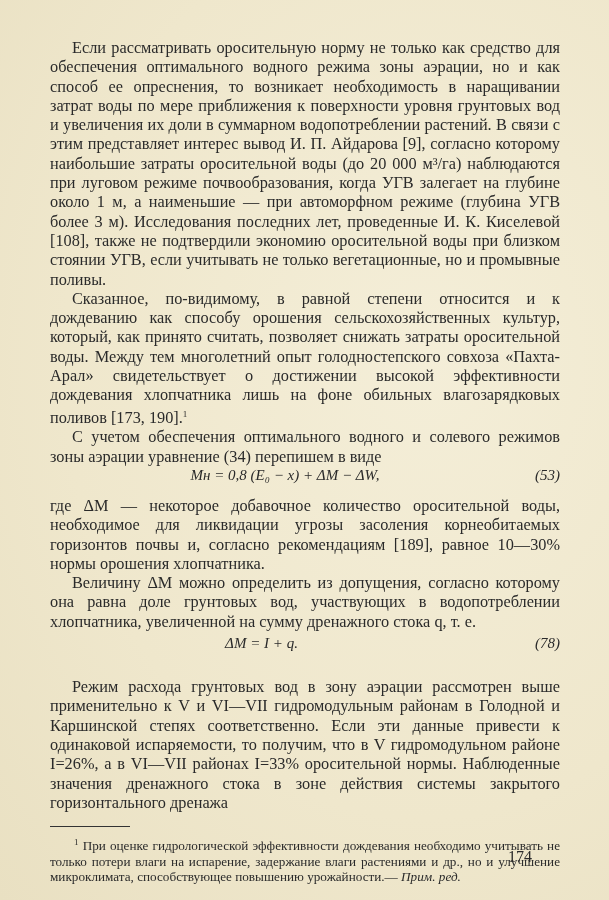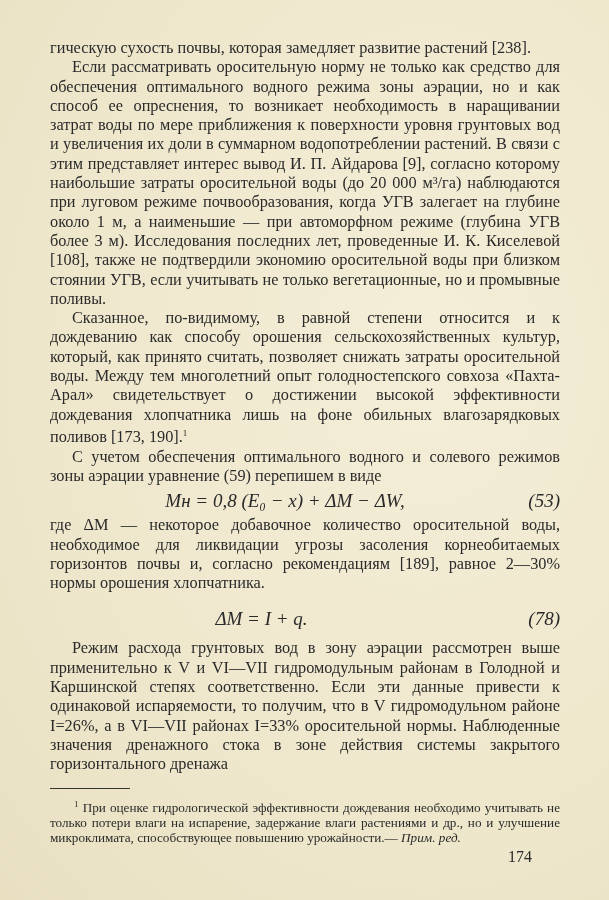--- a/index.html
+++ b/index.html
@@ -13,49 +13,49 @@
   }
   .page {
     position: absolute; left: 50px; top: 38px; width: 510px;
   }
   p {
     margin: 0; font-size: 16.3px; line-height: 19.3px; text-align: justify;
     hyphens: manual;
   }
   p.indent { text-indent: 22px; }
   .formula {
-    display: flex; justify-content: space-between; align-items: flex-end;
-    height: 26px; font-size: 19px; margin: 1px 0 3px 0;
+    display: flex; justify-content: space-between; align-items: flex-start;
+    height: 26px; font-size: 15px; margin: 1px 0 3px 0;
   }
   .formula .expr { flex: 1; text-align: center; font-style: italic; }
   .formula .num { width: 40px; text-align: right; font-style: italic; }
   .formula.f54 { height: 34px; margin: 4px 0 8px 0; gap: 47px; }
   .rule { width: 80px; border-top: 1px solid #333; margin: 14px 0 8px 0; }
   .footnote p { font-size: 13.2px; line-height: 15px; }
   .footnote p.indent { text-indent: 24px; }
   sup { font-size: 9px; }
   .pagenum {
     position: absolute; left: 508px; top: 848px; font-size: 16px;
     font-family: "Liberation Serif", serif;
   }
   i { font-style: italic; }
 </style>
 </head>
 <body>
 
 <div class="page">
-  <p>гическую сухость почвы, которая замедляет развитие растений [238].</p>
   <p class="indent">Если рассматривать оросительную норму не только как средство для обеспечения оптимального водного режима зоны аэрации, но и как способ ее опреснения, то возникает необходимость в наращивании затрат воды по мере приближения к поверхности уровня грунтовых вод и увеличения их доли в суммарном водопотреблении растений. В связи с этим представляет интерес вывод И. П. Айдарова [9], согласно которому наибольшие затраты оросительной воды (до 20 000 м³/га) наблюдаются при луговом режиме почвообразования, когда УГВ залегает на глубине около 1 м, а наименьшие — при автоморфном режиме (глубина УГВ более 3 м). Исследования последних лет, проведенные И. К. Киселевой [108], также не подтвердили экономию оросительной воды при близком стоянии УГВ, если учитывать не только вегетационные, но и промывные поливы.</p>
   <p class="indent"><span>Сказанное, по-видимому, в равной степени относится и к дождеванию как способу орошения сельскохозяйственных культур, который, как принято считать, позволяет снижать затраты оросительной воды. Между тем многолетний опыт голодностепского совхоза «Пахта-Арал» свидетельствует о достижении высокой эффективности дождевания хлопчатника лишь на фоне обильных влагозарядковых поливов [173, 190].</span><sup>1</sup></p>
-  <p class="indent">С учетом обеспечения оптимального водного и солевого режимов зоны аэрации уравнение (59) перепишем в виде</p>
+  <p class="indent">С учетом обеспечения оптимального водного и солевого режимов зоны аэрации уравнение (34) перепишем в виде</p>
   <div class="formula">
     <span class="expr">Mн = 0,8 (E₀ − x) + ΔM − ΔW,</span>
     <span class="num">(53)</span>
   </div>
-  <p>где ΔM — некоторое добавочное количество оросительной воды, необходимое для ликвидации угрозы засоления корнеобитаемых горизонтов почвы и, согласно рекомендациям [189], равное 2—30% нормы орошения хлопчатника.</p>
+  <p>где ΔM — некоторое добавочное количество оросительной воды, необходимое для ликвидации угрозы засоления корнеобитаемых горизонтов почвы и, согласно рекомендациям [189], равное 10—30% нормы орошения хлопчатника.</p>
+  <p class="indent">Величину ΔM можно определить из допущения, согласно которому она равна доле грунтовых вод, участвующих в водопотреблении хлопчатника, увеличенной на сумму дренажного стока q, т. е.</p>
   <div class="formula f54">
     <span class="expr">ΔM = I + q.</span>
     <span class="num">(78)</span>
   </div>
   <p class="indent">Режим расхода грунтовых вод в зону аэрации рассмотрен выше применительно к V и VI—VII гидромодульным районам в Голодной и Каршинской степях соответственно. Если эти данные привести к одинаковой испаряемости, то получим, что в V гидромодульном районе I=26%, а в VI—VII районах I=33% оросительной нормы. Наблюденные значения дренажного стока в зоне действия системы закрытого горизонтального дренажа</p>
 
   <div class="rule"></div>
   <div class="footnote">
     <p class="indent"><sup>1</sup> <span>При оценке гидрологической эффективности дождевания необходимо учитывать не только потери влаги на испарение, задержание влаги растениями и др., но и улучшение микроклимата, способствующее повышению урожайности.—</span> <i>Прим. ред.</i></p>
   </div>

